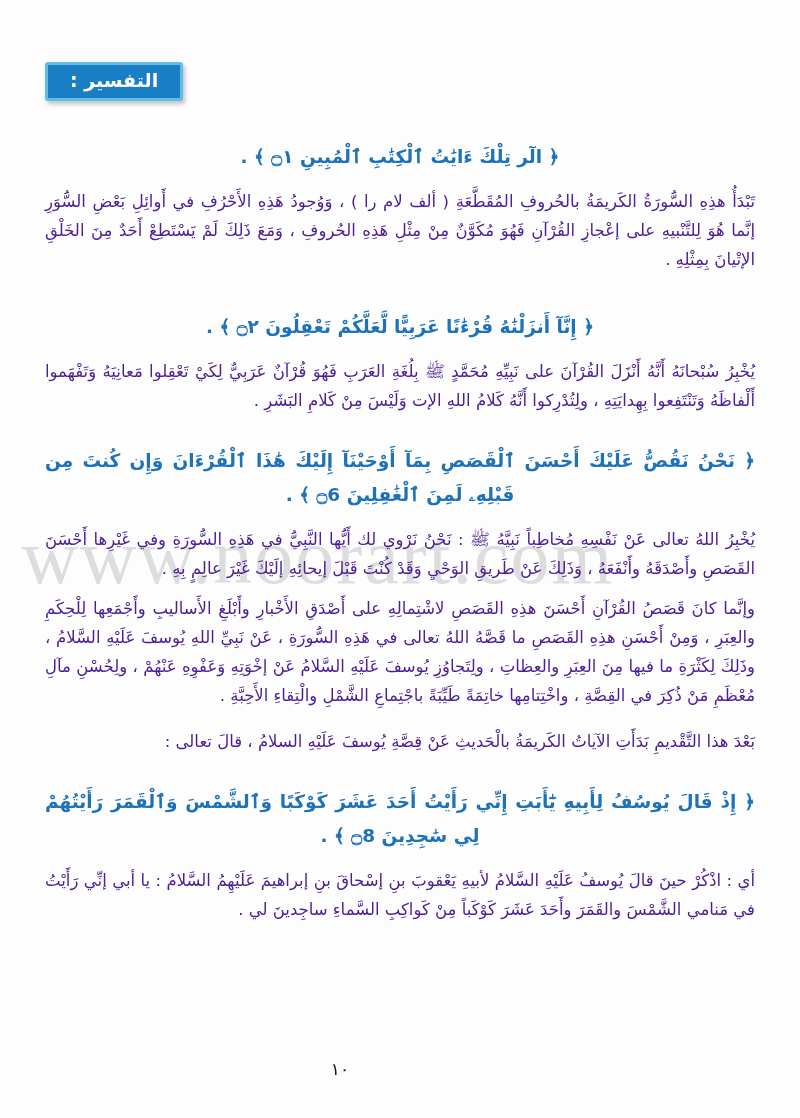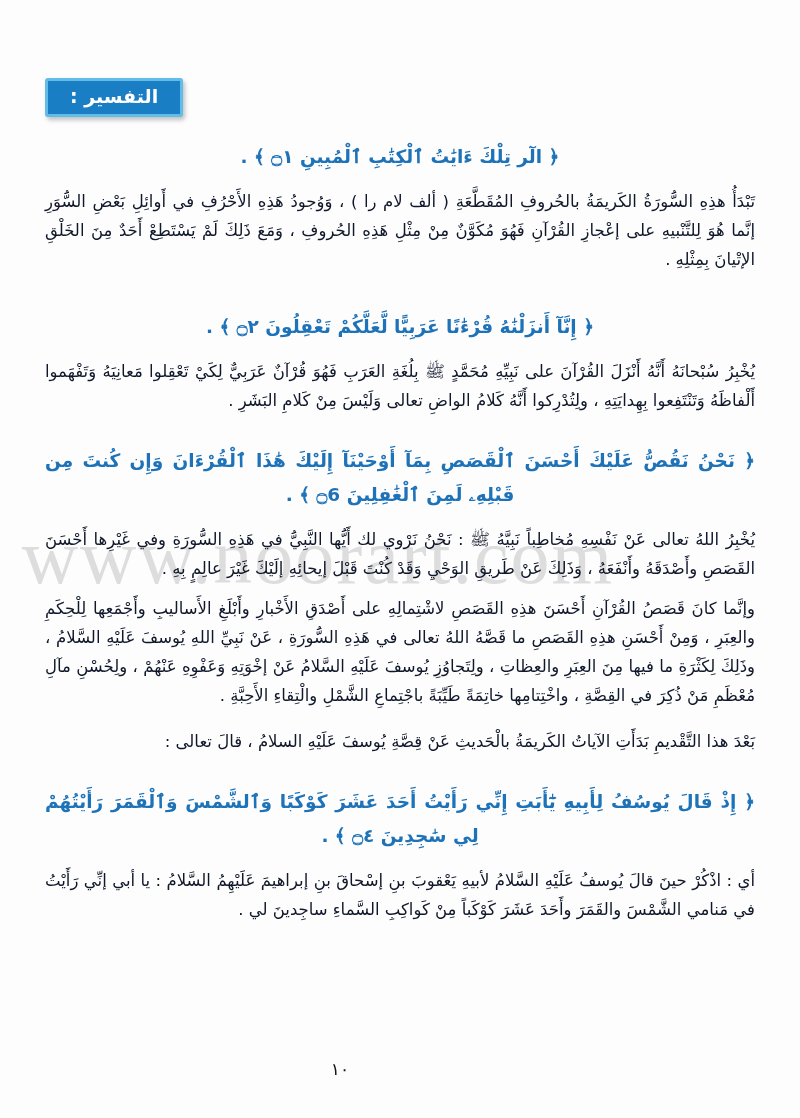--- a/index.html
+++ b/index.html
@@ -35,21 +35,21 @@
     direction: ltr;
     white-space: nowrap;
     z-index: 0;
     pointer-events: none;
     user-select: none;
   }
 
   
   .header-badge-wrap {
     position: absolute;
-    top: 78px;
+    top: 62px;
     left: 0;
     width: 640px;
     padding: 0 45px;
     box-sizing: border-box;
     text-align: left;
     z-index: 3;
   }
   .header-badge {
     display: inline-block;
     background: #1a7ec4;
@@ -71,21 +71,21 @@
     top: 128px;
     right: 45px;
     left: 45px;
     z-index: 2;
   }
 
   p.para {
     margin: 0 0 4px 0;
     font-size: 16.5px;
     line-height: 29px;
-    color: #0f172a;
+    color: #4c1d95;
     text-align: justify;
     text-align-last: center;
     font-family: "DejaVu Sans", "Liberation Sans", sans-serif;
   }
   p.para.justified {
     text-align: justify;
     text-align-last: right;
   }
 
   
@@ -141,41 +141,41 @@
 
     <div class="sp-sm"></div>
 
 
     <div class="sp-md"></div>
 
     <p class="ayah">﴿ إِنَّآ أَنزَلْنَٰهُ قُرْءَٰنًا عَرَبِيًّا لَّعَلَّكُمْ تَعْقِلُونَ ۝٢ ﴾ .</p>
 
     <div class="sp-sm"></div>
 
-    <p class="para justified">يُخْبِرُ سُبْحانَهُ أَنَّهُ أَنْزَلَ القُرْآنَ على نَبِيِّهِ مُحَمَّدٍ ﷺ بِلُغَةِ العَرَبِ فَهُوَ قُرْآنٌ عَرَبِيٌّ لِكَيْ تَعْقِلوا مَعانِيَهُ وَتَفْهَموا أَلْفاظَهُ وَتَنْتَفِعوا بِهِدايَتِهِ ، ولِتُدْرِكوا أَنَّهُ كَلامُ الواضِ تعالى وَلَيْسَ مِنْ كَلامِ البَشَرِ .</p>
+    <p class="para justified">يُخْبِرُ سُبْحانَهُ أَنَّهُ أَنْزَلَ القُرْآنَ على نَبِيِّهِ مُحَمَّدٍ ﷺ بِلُغَةِ العَرَبِ فَهُوَ قُرْآنٌ عَرَبِيٌّ لِكَيْ تَعْقِلوا مَعانِيَهُ وَتَفْهَموا أَلْفاظَهُ وَتَنْتَفِعوا بِهِدايَتِهِ ، ولِتُدْرِكوا أَنَّهُ كَلامُ اللهِ الإت وَلَيْسَ مِنْ كَلامِ البَشَرِ .</p>
 
     <div class="sp-md"></div>
 
     <p class="ayah two-line">﴿ نَحْنُ نَقُصُّ عَلَيْكَ أَحْسَنَ ٱلْقَصَصِ بِمَآ أَوْحَيْنَآ إِلَيْكَ هَٰذَا ٱلْقُرْءَانَ وَإِن كُنتَ مِن قَبْلِهِۦ لَمِنَ ٱلْغَٰفِلِينَ ۝6 ﴾ .</p>
 
     <div class="sp-sm"></div>
 
     <p class="para justified">يُخْبِرُ اللهُ تعالى عَنْ نَفْسِهِ مُخاطِباً نَبِيَّهُ ﷺ : نَحْنُ نَرْوي لك أَيُّها النَّبِيُّ في هَذِهِ السُّورَةِ وفي غَيْرِها أَحْسَنَ القَصَصِ وأَصْدَقَهُ وأَنْفَعَهُ ، وَذَلِكَ عَنْ طَريقِ الوَحْيِ وَقَدْ كُنْتَ قَبْلَ إيحائِهِ إلَيْكَ غَيْرَ عالِمٍ بِهِ .</p>
 
     <div class="sp-sm"></div>
 
     <p class="para justified">وإنَّما كانَ قَصَصُ القُرْآنِ أَحْسَنَ هذِهِ القَصَصِ لاشْتِمالِهِ على أَصْدَقِ الأَخْبارِ وأَبْلَغِ الأَساليبِ وأَجْمَعِها لِلْحِكَمِ والعِبَرِ ، وَمِنْ أَحْسَنِ هذِهِ القَصَصِ ما قَصَّهُ اللهُ تعالى في هَذِهِ السُّورَةِ ، عَنْ نَبِيِّ اللهِ يُوسفَ عَلَيْهِ السَّلامُ ، وذَلِكَ لِكَثْرَةِ ما فيها مِنَ العِبَرِ والعِظاتِ ، ولِتَجاوُزِ يُوسفَ عَلَيْهِ السَّلامُ عَنْ إخْوَتِهِ وَعَفْوِهِ عَنْهُمْ ، ولِحُسْنِ مآلِ مُعْظَمِ مَنْ ذُكِرَ في القِصَّةِ ، واخْتِتامِها خاتِمَةً طَيِّبَةً باجْتِماعِ الشَّمْلِ والْتِقاءِ الأَحِبَّةِ .</p>
 
     <div class="sp-md"></div>
 
     <p class="para justified">بَعْدَ هذا التَّقْديمِ بَدَأَتِ الآياتُ الكَريمَةُ بالْحَديثِ عَنْ قِصَّةِ يُوسفَ عَلَيْهِ السلامُ ، قالَ تعالى :</p>
 
     <div class="sp-md"></div>
 
-    <p class="ayah two-line">﴿ إِذْ قَالَ يُوسُفُ لِأَبِيهِ يَٰٓأَبَتِ إِنِّي رَأَيْتُ أَحَدَ عَشَرَ كَوْكَبًا وَٱلشَّمْسَ وَٱلْقَمَرَ رَأَيْتُهُمْ لِي سَٰجِدِينَ ۝٤ ﴾ .</p>
+    <p class="ayah two-line">﴿ إِذْ قَالَ يُوسُفُ لِأَبِيهِ يَٰٓأَبَتِ إِنِّي رَأَيْتُ أَحَدَ عَشَرَ كَوْكَبًا وَٱلشَّمْسَ وَٱلْقَمَرَ رَأَيْتُهُمْ لِي سَٰجِدِينَ ۝8 ﴾ .</p>
 
     <div class="sp-sm"></div>
 
     <p class="para justified">أي : اذْكُرْ حينَ قالَ يُوسفُ عَلَيْهِ السَّلامُ لأبيهِ يَعْقوبَ بنِ إسْحاقَ بنِ إبراهيمَ عَلَيْهِمُ السَّلامُ : يا أبي إنِّي رَأَيْتُ في مَنامي الشَّمْسَ والقَمَرَ وأَحَدَ عَشَرَ كَوْكَباً مِنْ كَواكِبِ السَّماءِ ساجِدينَ لي .</p>
 
   </div>
 
   <div class="page-number">١٠</div>
 
 </div>

